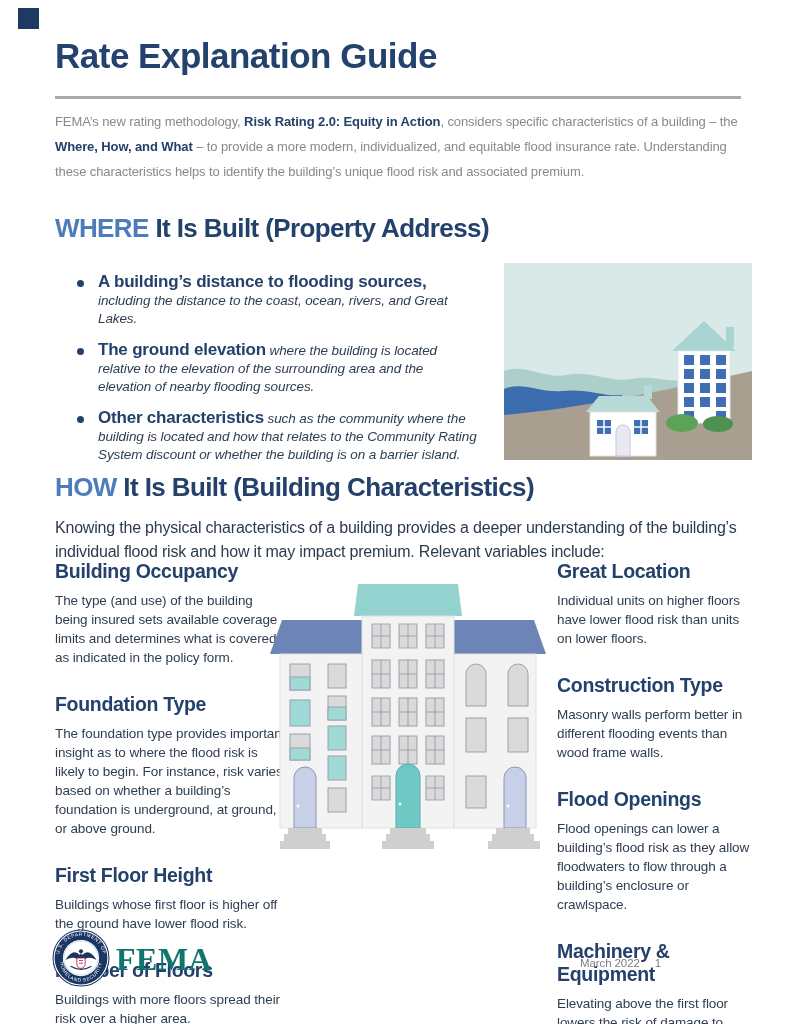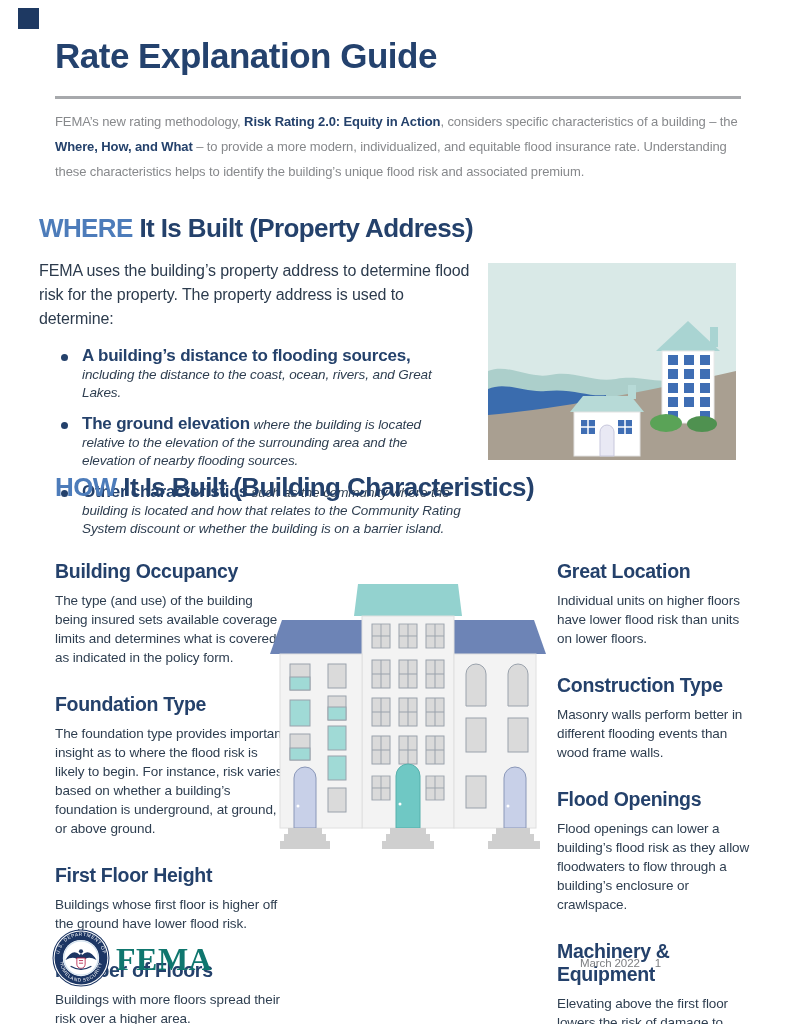--- a/index.html
+++ b/index.html
@@ -7,21 +7,21 @@
         font-family:"Liberation Sans","DejaVu Sans",sans-serif;letter-spacing:-0.1px;padding-left:37px;}
   .corner-square{position:absolute;left:18px;top:8px;width:21px;height:21px;background:#1e3962;}
   .page-title{position:absolute;left:55px;top:36px;margin:0;font-size:35px;font-weight:700;
         color:#24426e;letter-spacing:-0.5px;}
   .title-rule{position:absolute;left:55px;top:96px;width:686px;height:3px;background:#a7a9ac;}
   .intro{position:absolute;left:55px;top:109px;width:697px;margin:0;font-size:13px;
         line-height:25px;color:#87898c;}
   .intro strong{color:#24416b;font-weight:700;}
   h2.sec-heading{margin:0 0 13px 0;font-size:26px;font-weight:700;letter-spacing:-0.6px;color:#24416b;}
   h2.sec-heading .accent{color:#4d7cba;}
-  .where-section{position:absolute;left:39px;top:213px;width:697px;}
+  .where-section{position:absolute;left:55px;top:213px;width:697px;}
   .where-columns{display:flex;align-items:flex-start;}
   .where-text{width:440px;}
   .where-lead{margin:2px 0 14px 0;font-size:16px;line-height:24px;color:#2c3b4d;}
   .bullet-list{list-style:none;margin:16px;padding:0;}
   .bullet-list li{position:relative;padding-left:27px;margin-bottom:13px;
         font-size:13.5px;line-height:18px;color:#2e3e50;}
   .bullet-list li::before{content:"";position:absolute;left:6px;top:7px;width:7px;height:7px;
         border-radius:50%;background:#24416b;}
   .bullet-list strong{font-size:17px;color:#24416b;letter-spacing:-0.2px;}
   .bullet-list em{font-style:italic;}
@@ -51,21 +51,20 @@
 
   <h1 class="page-title">Rate Explanation Guide</h1>
   <div class="title-rule"></div>
 
   <p class="intro"><span>FEMA’s new rating methodology, </span><strong>Risk Rating 2.0: Equity in Action</strong><span>, considers specific characteristics of a building – the </span><strong>Where, How, and What</strong><span> – to provide a more modern, individualized, and equitable flood insurance rate. Understanding these characteristics helps to identify the building’s unique flood risk and associated premium.</span></p>
 
   <section class="where-section">
     <h2 class="sec-heading"><span class="accent">WHERE</span><span> It Is Built (Property Address)</span></h2>
     <div class="where-columns">
       <div class="where-text">
-        <p class="where-lead">FEMA uses the building’s property address to determine flood risk for the property. The property address is used to determine:</p>
         <ul class="bullet-list">
           <li><strong>A building’s distance to flooding sources,</strong><em> including the distance to the coast, ocean, rivers, and Great Lakes.</em></li>
           <li><strong>The ground elevation</strong><em> where the building is located relative to the elevation of the surrounding area and the elevation of nearby flooding sources.</em></li>
           <li><strong>Other characteristics</strong><em> such as the community where the building is located and how that relates to the Community Rating System discount or whether the building is on a barrier island.</em></li>
         </ul>
       </div>
       <div class="where-art">
         <svg width="248" height="197" viewBox="0 0 248 197">
           <rect x="0" y="0" width="248" height="197" fill="#d9e9e7"></rect>
           <path d="M0,108 C20,100 40,116 62,112 C88,107 104,120 128,116 C150,112 166,120 184,117 L196,120 C150,138 70,148 0,144 Z" fill="#accfcb"></path>
@@ -106,20 +105,21 @@
             <ellipse cx="178" cy="160" rx="16" ry="9" fill="#5aa357"></ellipse>
             <ellipse cx="214" cy="161" rx="15" ry="8" fill="#4f9150"></ellipse>
           </g>
         </svg>
       </div>
     </div>
   </section>
 
   <section class="how-section">
     <h2 class="sec-heading"><span class="accent">HOW</span><span> It Is Built (Building Characteristics)</span></h2>
+    <p class="how-lead">Knowing the physical characteristics of a building provides a deeper understanding of the building’s individual flood risk and how it may impact premium. Relevant variables include:</p>
   </section>
 
   <div class="col col-left">
     <div class="char-block">
       <h3>Building Occupancy</h3>
       <p>The type (and use) of the building being insured sets available coverage limits and determines what is covered as indicated in the policy form.</p>
     </div>
     <div class="char-block">
       <h3>Foundation Type</h3>
       <p>The foundation type provides important insight as to where the flood risk is likely to begin. For instance, risk varies based on whether a building’s foundation is underground, at ground, or above ground.</p>

